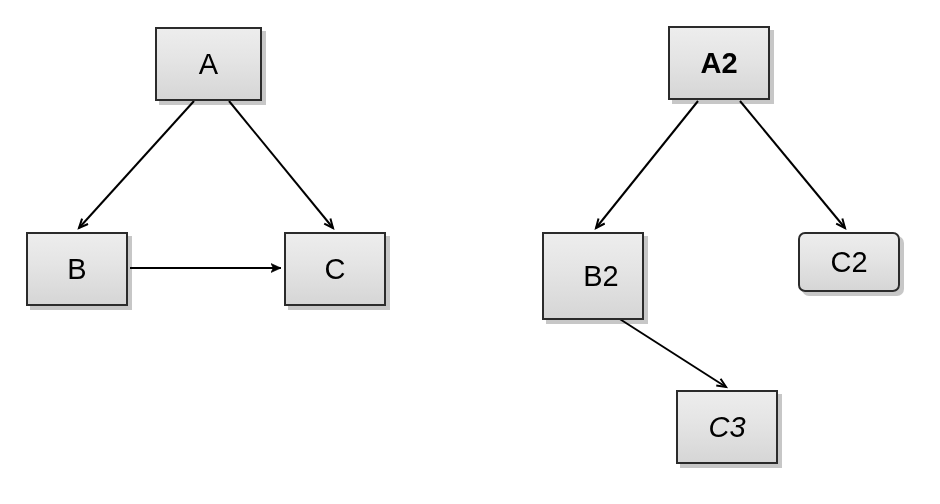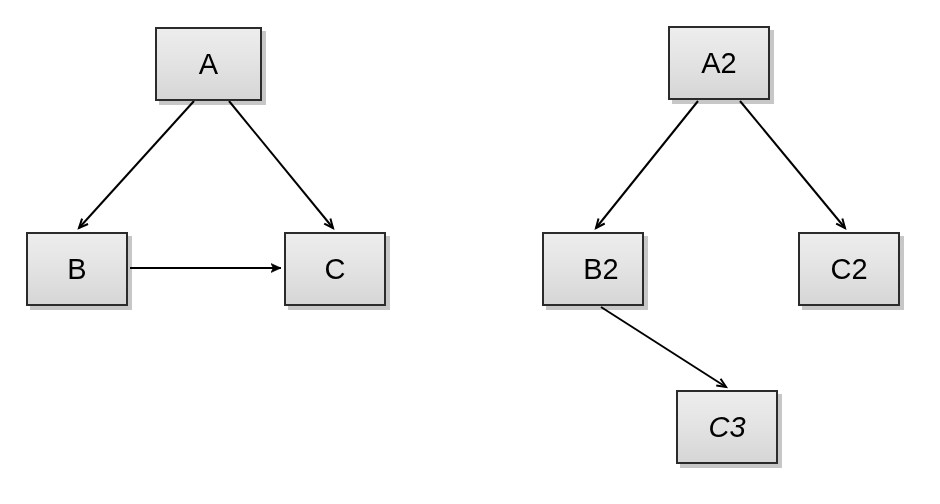--- a/index.html
+++ b/index.html
@@ -71,26 +71,26 @@
   <div id="nodes-group">
       <div class="node" style="left: 155px; top: 27px; width: 107px; height: 74px;">
         <span class="node-label">A</span>
       </div>
       <div class="node" style="left: 26px; top: 232px; width: 102px; height: 74px;">
         <span class="node-label">B</span>
       </div>
       <div class="node" style="left: 284px; top: 232px; width: 102px; height: 74px;">
         <span class="node-label">C</span>
       </div>
-      <div class="node" style="left: 668px; top: 26px; width: 102px; height: 74px;">
+      <div class="node" style="left: 668px; top: 26px; width: 102px; height: 74px; font-weight: bold;">
         <span class="node-label">A2</span>
       </div>
-      <div class="node" style="left: 542px; top: 232px; width: 102px; height: 74px; padding-left: 16px;">
+      <div class="node" style="left: 542px; top: 232px; width: 102px; height: 88px; padding-left: 16px;">
         <span class="node-label">B2</span>
       </div>
-      <div class="node" style="left: 798px; top: 232px; width: 102px; height: 74px;">
+      <div class="node" style="left: 798px; top: 232px; width: 102px; height: 60px; border-radius: 7px;">
         <span class="node-label">C2</span>
       </div>
       <div class="node" style="left: 676px; top: 390px; width: 102px; height: 74px; font-style: italic;">
         <span class="node-label">C3</span>
       </div>
     </div>
 </div>
 
 </body></html>

